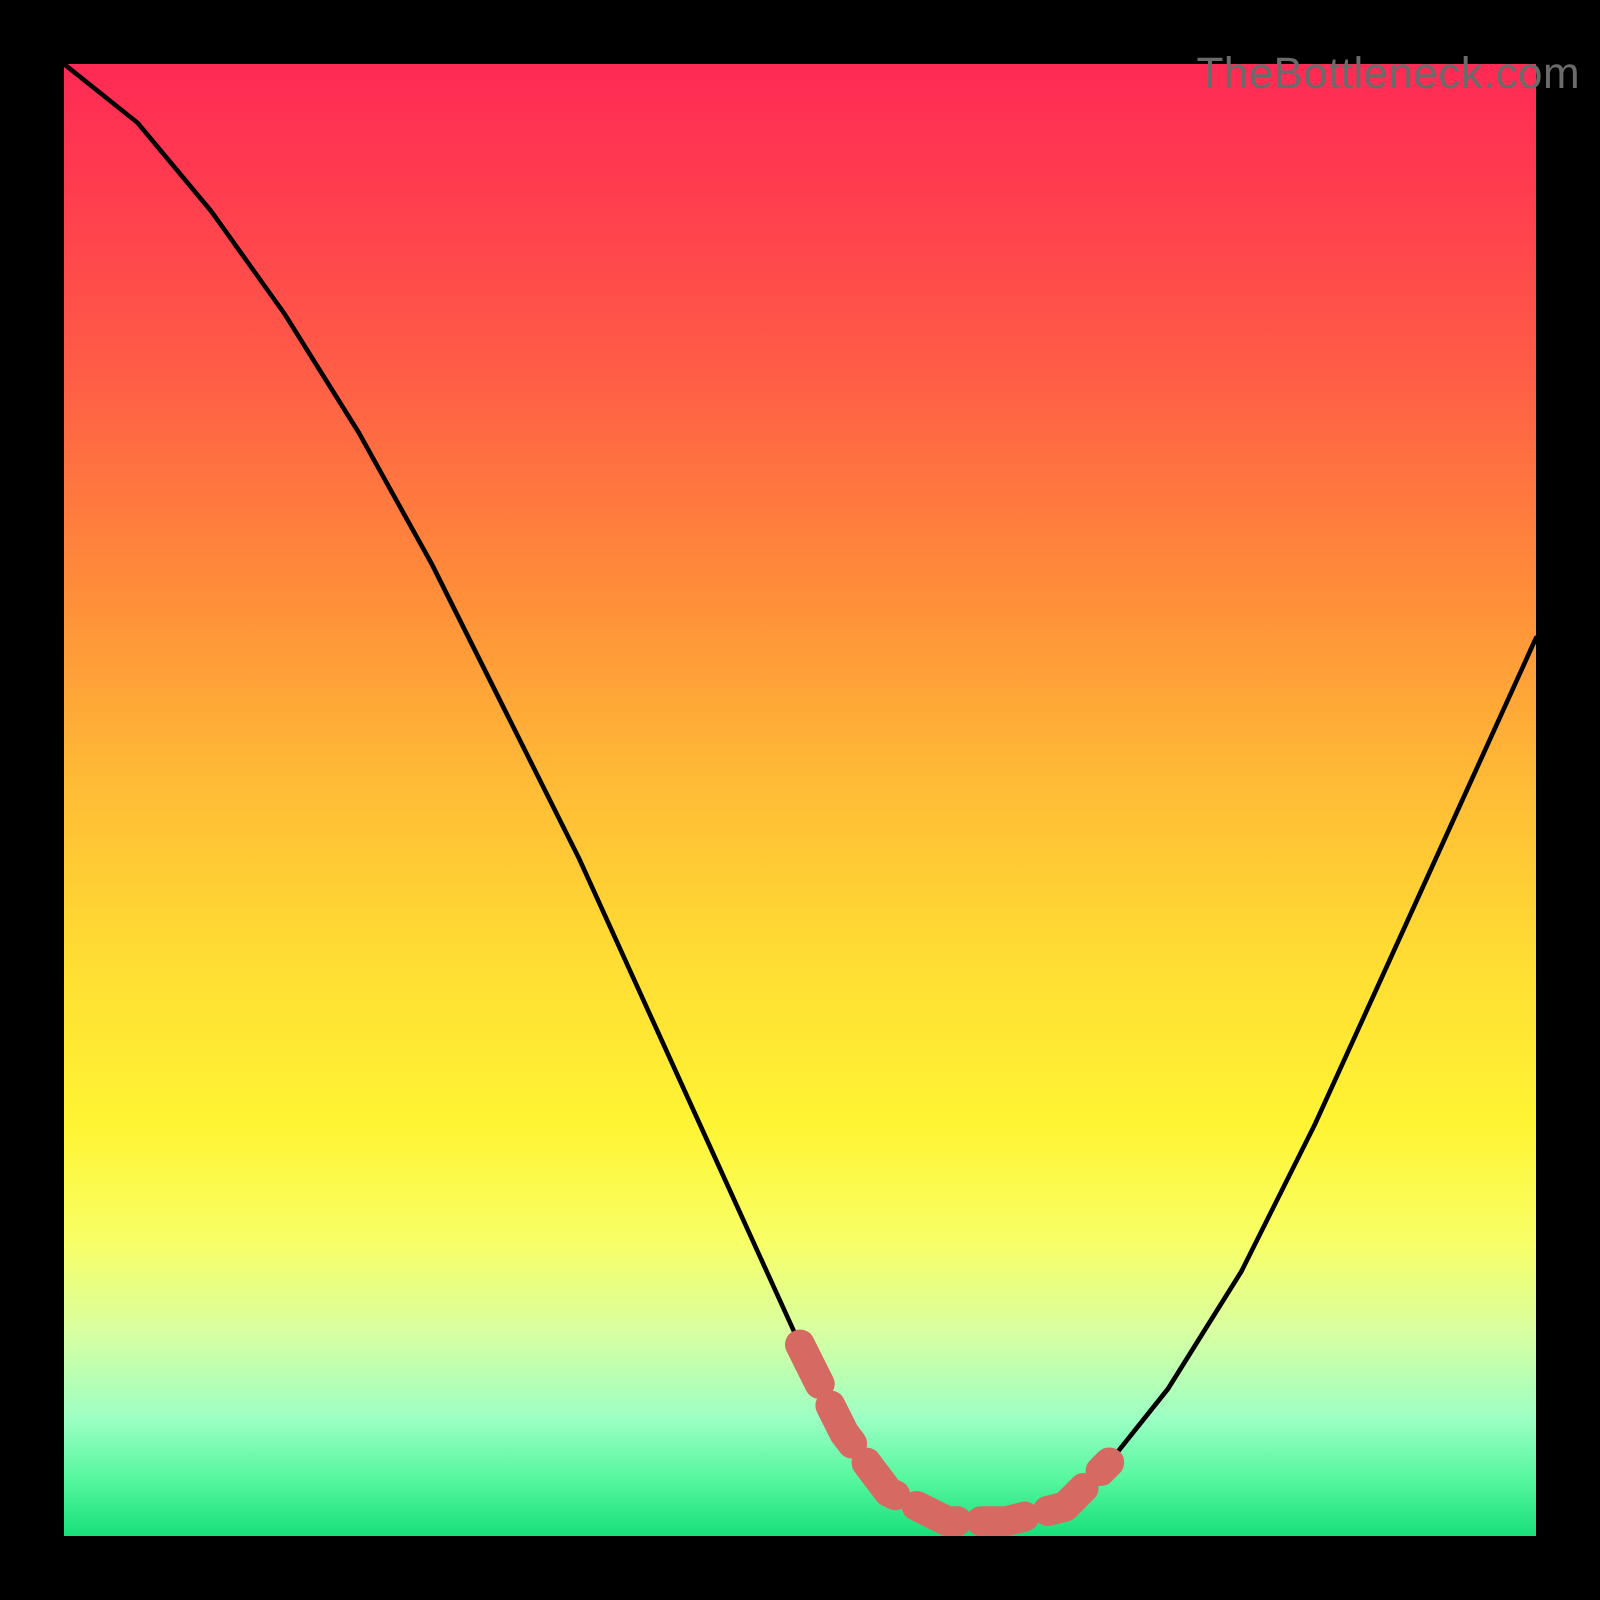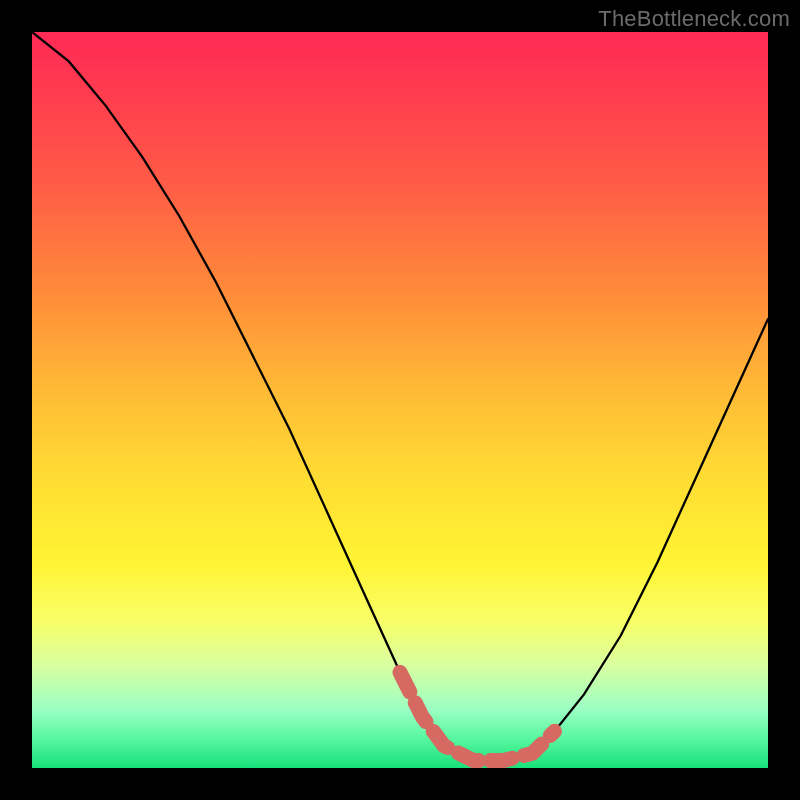--- a/index.html
+++ b/index.html
@@ -42,21 +42,21 @@
   }
   svg.curves {
     position: absolute;
     left: 0;
     top: 0;
     width: 736px;
     height: 736px;
   }
   .watermark {
     position: absolute;
-    top: 6px;
+    top: 24px;
     right: 10px;
     color: #6b6b6b;
     font-size: 22px;
     font-weight: 500;
     letter-spacing: 0.2px;
     user-select: none;
   }
 </style>
 </head>
 <body>

